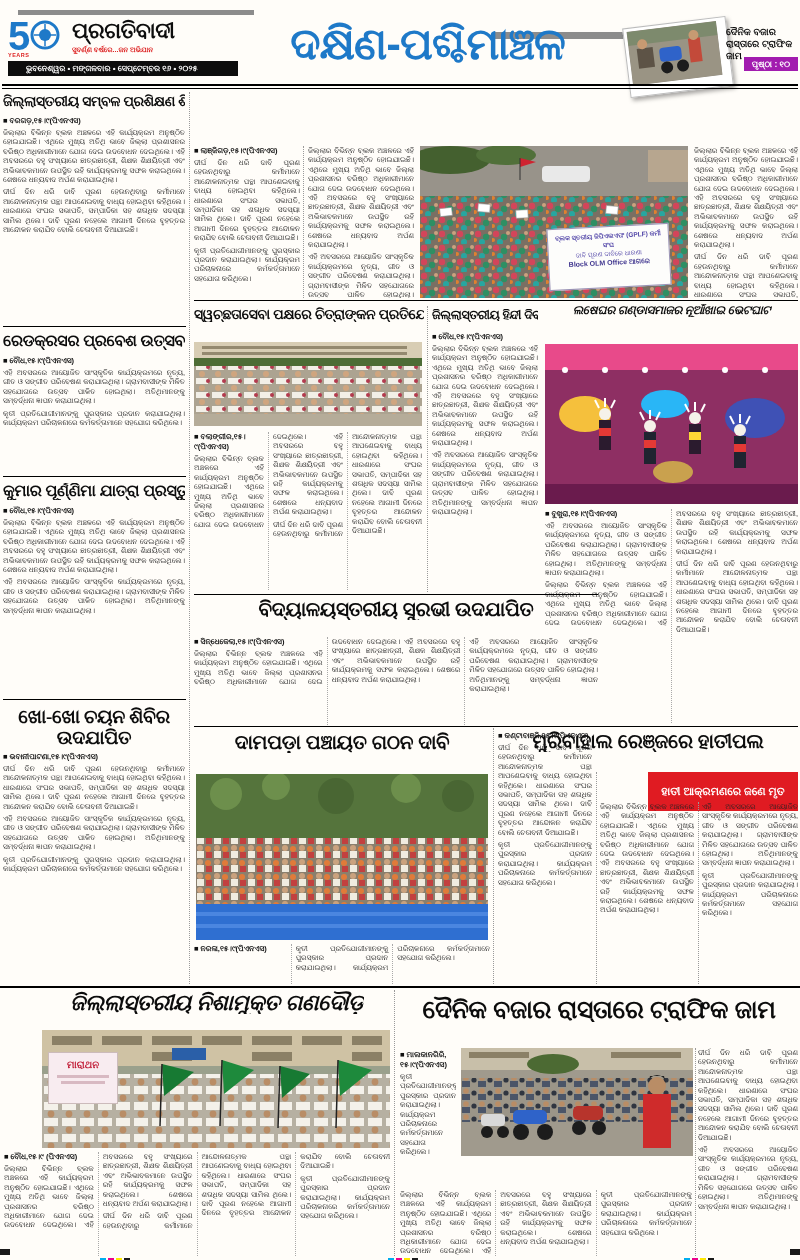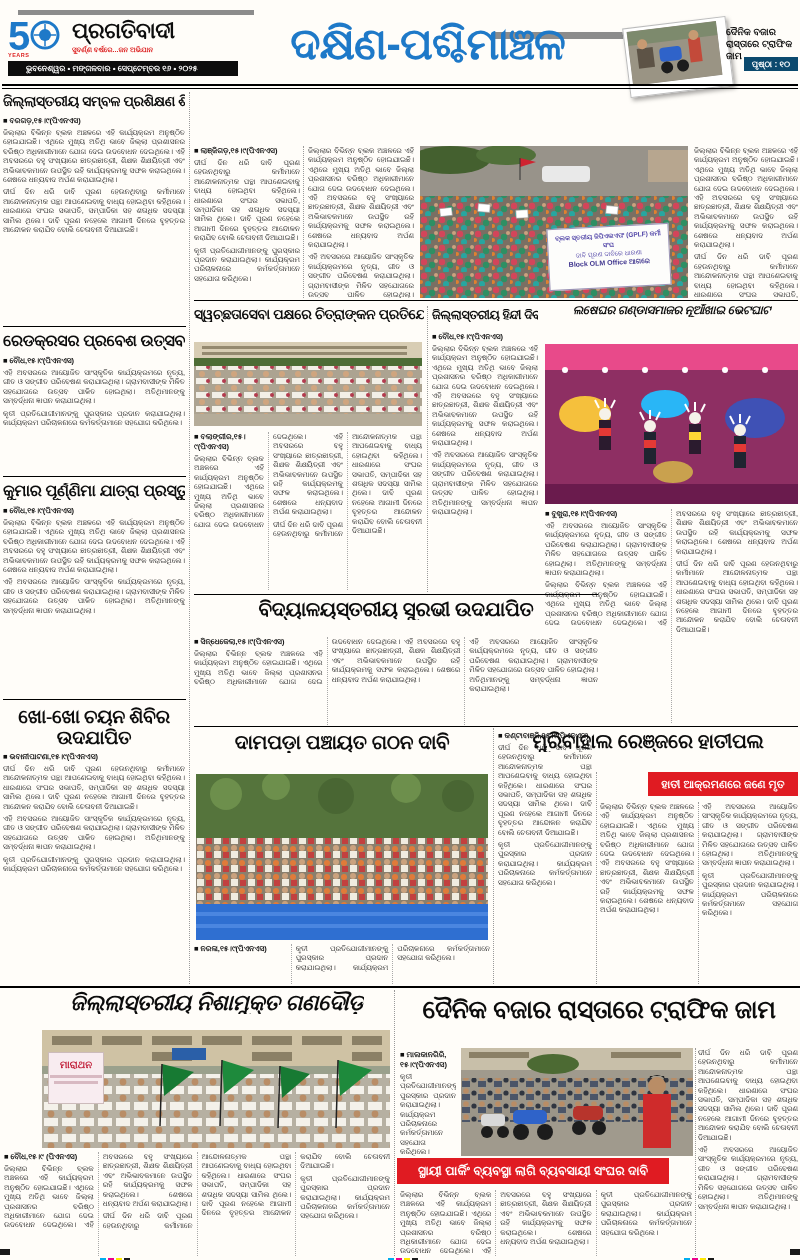--- a/index.html
+++ b/index.html
@@ -18,21 +18,21 @@
   .c4{column-count:4;column-gap:9px;column-rule:1px dotted #a9a9a9;}
   .hrule{background:#000;}
   .vdot{border-left:1px dotted #9a9a9a;width:0;}
   .photo{position:absolute;overflow:hidden;background:#8c877c;}
   .photo svg{display:block;}
   .redbox{background:#e01b22;color:#fff;font-weight:bold;text-align:center;
           display:flex;align-items:center;justify-content:center;overflow:hidden;white-space:nowrap;}
   .graybar{background:#8c8c8c;}
   .datebar{background:#0d0d0d;color:#fff;font-size:8px;font-weight:bold;
            display:flex;align-items:center;padding-left:18px;overflow:hidden;white-space:nowrap;}
-  .badge{background:#0c4a6e;color:#fff;font-size:8.5px;font-weight:bold;
+  .badge{background:#a21caf;color:#fff;font-size:8.5px;font-weight:bold;
          display:flex;align-items:center;justify-content:center;overflow:hidden;white-space:nowrap;}
   .sectiontitle{font-weight:bold;color:#1e79c8;letter-spacing:-1px;white-space:nowrap;
                 overflow:hidden;text-align:center;}
   .mark{width:6px;height:6px;display:inline-block;margin-right:2px;}
 </style>
 </head>
 <body>
 
 <div class="page">
 
@@ -298,21 +298,21 @@
       <rect y="150" width="292" height="4" fill="#4b86e0"></rect>
     </svg>
   </div>
   <div class="abs bodybox c3" style="left:194px;top:944px;width:296px;height:40px;">
     <div class="byline">■ ନରଳା,୧୫।୯(ପିଏନଏସ)</div>
     <p class="body">କୃତୀ ପ୍ରତିଯୋଗୀମାନଙ୍କୁ ପୁରସ୍କାର ପ୍ରଦାନ କରାଯାଇଥିଲା। କାର୍ଯ୍ୟକ୍ରମ ପରିଚାଳନାରେ କର୍ମକର୍ତ୍ତାମାନେ ସହଯୋଗ କରିଥିଲେ।</p>
   </div>
   <div class="abs vdot" style="left:493px;top:728px;height:256px;"></div>
 
   <div class="abs head" style="left:498px;top:731px;width:300px;font-size:20px;">ମୁରିବାହାଲ ରେଞ୍ଜରେ ହାତୀପଲ</div>
-  <div class="abs redbox" style="left:648px;top:772px;width:150px;height:24px;font-size:11px;">ହାତୀ ଆକ୍ରମଣରେ ଜଣେ ମୃତ</div>
+  <div class="abs redbox" style="left:648px;top:772px;width:150px;height:39px;font-size:11px;">ହାତୀ ଆକ୍ରମଣରେ ଜଣେ ମୃତ</div>
   <div class="abs bodybox" style="left:498px;top:731px;width:94px;height:212px;">
     <div class="byline">■ କଣ୍ଟାବାଞ୍ଜି,୧୫।୯(ପିଏନଏସ)</div>
     <p class="body">ଦୀର୍ଘ ଦିନ ଧରି ଦାବି ପୂରଣ ହେଉନଥିବାରୁ କର୍ମୀମାନେ ଆନ୍ଦୋଳନାତ୍ମକ ପନ୍ଥା ଆପଣେଇବାକୁ ବାଧ୍ୟ ହୋଇଥିବା କହିଥିଲେ। ଧାରଣାରେ ସଂଘର ସଭାପତି, ସମ୍ପାଦିକା ସହ ଶତାଧିକ ସଦସ୍ୟା ସାମିଲ ଥିଲେ। ଦାବି ପୂରଣ ନହେଲେ ଆଗାମୀ ଦିନରେ ବୃହତ୍ତର ଆନ୍ଦୋଳନ କରାଯିବ ବୋଲି ଚେତାବନୀ ଦିଆଯାଇଛି।</p>
     <p class="body">କୃତୀ ପ୍ରତିଯୋଗୀମାନଙ୍କୁ ପୁରସ୍କାର ପ୍ରଦାନ କରାଯାଇଥିଲା। କାର୍ଯ୍ୟକ୍ରମ ପରିଚାଳନାରେ କର୍ମକର୍ତ୍ତାମାନେ ସହଯୋଗ କରିଥିଲେ।</p>
   </div>
   <div class="abs vdot" style="left:596px;top:772px;height:212px;"></div>
   <div class="abs bodybox" style="left:600px;top:802px;width:94px;height:182px;">
     <p class="body">ଜିଲ୍ଲାର ବିଭିନ୍ନ ବ୍ଲକ ଅଞ୍ଚଳରେ ଏହି କାର୍ଯ୍ୟକ୍ରମ ଅନୁଷ୍ଠିତ ହୋଇଯାଇଛି। ଏଥିରେ ମୁଖ୍ୟ ଅତିଥି ଭାବେ ଜିଲ୍ଲା ପ୍ରଶାସନର ବରିଷ୍ଠ ଅଧିକାରୀମାନେ ଯୋଗ ଦେଇ ଉଦବୋଧନ ଦେଇଥିଲେ। ଏହି ଅବସରରେ ବହୁ ସଂଖ୍ୟାରେ ଛାତ୍ରଛାତ୍ରୀ, ଶିକ୍ଷକ ଶିକ୍ଷୟିତ୍ରୀ ଏବଂ ଅଭିଭାବକମାନେ ଉପସ୍ଥିତ ରହି କାର୍ଯ୍ୟକ୍ରମକୁ ସଫଳ କରାଇଥିଲେ। ଶେଷରେ ଧନ୍ୟବାଦ ଅର୍ପଣ କରାଯାଇଥିଲା।</p>
   </div>
   <div class="abs vdot" style="left:698px;top:802px;height:182px;"></div>
@@ -354,21 +354,21 @@
         <polygon points="120,34 152,42 122,66" fill="#177a33"></polygon>
           <line x1="120" y1="34" x2="118" y2="96" stroke="#222" stroke-width="1.5"></line>
         <polygon points="180,30 212,40 182,64" fill="#1e8a3c"></polygon>
           <line x1="180" y1="30" x2="178" y2="96" stroke="#222" stroke-width="1.5"></line>
         <polygon points="238,36 268,44 240,68" fill="#177a33"></polygon>
           <line x1="238" y1="36" x2="236" y2="98" stroke="#222" stroke-width="1.5"></line>
         <polygon points="296,30 330,40 298,66" fill="#1e8a3c"></polygon>
           <line x1="296" y1="30" x2="294" y2="98" stroke="#222" stroke-width="1.5"></line>
       </g>
     </svg>
-    <div style="position:absolute;left:6px;top:22px;width:56px;height:52px;background:#f8ecf0;border:1px solid #cbb;text-align:center;padding-top:6px;box-sizing:border-box;">
+    <div style="position:absolute;left:6px;top:22px;width:70px;height:52px;background:#f8ecf0;border:1px solid #cbb;text-align:center;padding-top:6px;box-sizing:border-box;">
       <div style="font-size:10px;font-weight:bold;color:#c2203a;">ମାରାଥନ</div>
       <div style="margin:4px auto 0;width:52px;height:3px;background:#d8b9c2;"></div>
       <div style="margin:3px auto 0;width:44px;height:3px;background:#d8b9c2;"></div>
     </div>
   </div>
   <div class="abs bodybox c4" style="left:4px;top:1152px;width:386px;height:104px;">
     <div class="byline">■ ବୌଧ,୧୫।୯ (ପିଏନଏସ)</div>
     <p class="body">ଜିଲ୍ଲାର ବିଭିନ୍ନ ବ୍ଲକ ଅଞ୍ଚଳରେ ଏହି କାର୍ଯ୍ୟକ୍ରମ ଅନୁଷ୍ଠିତ ହୋଇଯାଇଛି। ଏଥିରେ ମୁଖ୍ୟ ଅତିଥି ଭାବେ ଜିଲ୍ଲା ପ୍ରଶାସନର ବରିଷ୍ଠ ଅଧିକାରୀମାନେ ଯୋଗ ଦେଇ ଉଦବୋଧନ ଦେଇଥିଲେ। ଏହି ଅବସରରେ ବହୁ ସଂଖ୍ୟାରେ ଛାତ୍ରଛାତ୍ରୀ, ଶିକ୍ଷକ ଶିକ୍ଷୟିତ୍ରୀ ଏବଂ ଅଭିଭାବକମାନେ ଉପସ୍ଥିତ ରହି କାର୍ଯ୍ୟକ୍ରମକୁ ସଫଳ କରାଇଥିଲେ। ଶେଷରେ ଧନ୍ୟବାଦ ଅର୍ପଣ କରାଯାଇଥିଲା।</p>
     <p class="body">ଦୀର୍ଘ ଦିନ ଧରି ଦାବି ପୂରଣ ହେଉନଥିବାରୁ କର୍ମୀମାନେ ଆନ୍ଦୋଳନାତ୍ମକ ପନ୍ଥା ଆପଣେଇବାକୁ ବାଧ୍ୟ ହୋଇଥିବା କହିଥିଲେ। ଧାରଣାରେ ସଂଘର ସଭାପତି, ସମ୍ପାଦିକା ସହ ଶତାଧିକ ସଦସ୍ୟା ସାମିଲ ଥିଲେ। ଦାବି ପୂରଣ ନହେଲେ ଆଗାମୀ ଦିନରେ ବୃହତ୍ତର ଆନ୍ଦୋଳନ କରାଯିବ ବୋଲି ଚେତାବନୀ ଦିଆଯାଇଛି।</p>
     <p class="body">କୃତୀ ପ୍ରତିଯୋଗୀମାନଙ୍କୁ ପୁରସ୍କାର ପ୍ରଦାନ କରାଯାଇଥିଲା। କାର୍ଯ୍ୟକ୍ରମ ପରିଚାଳନାରେ କର୍ମକର୍ତ୍ତାମାନେ ସହଯୋଗ କରିଥିଲେ।</p>
@@ -408,21 +408,20 @@
         <circle cx="42" cy="84" r="6" fill="#1c1c1c"></circle>
       <circle cx="196" cy="38" r="9" fill="#b98d66"></circle>
       <path d="M187 36 a9 9 0 0 1 18 0 l-2 -8 l-14 0 z" fill="#222"></path>
       <rect x="182" y="46" width="28" height="54" fill="#cf2b2b"></rect>
     </svg>
   </div>
   <div class="abs bodybox" style="left:698px;top:1048px;width:100px;height:208px;">
     <p class="body">ଦୀର୍ଘ ଦିନ ଧରି ଦାବି ପୂରଣ ହେଉନଥିବାରୁ କର୍ମୀମାନେ ଆନ୍ଦୋଳନାତ୍ମକ ପନ୍ଥା ଆପଣେଇବାକୁ ବାଧ୍ୟ ହୋଇଥିବା କହିଥିଲେ। ଧାରଣାରେ ସଂଘର ସଭାପତି, ସମ୍ପାଦିକା ସହ ଶତାଧିକ ସଦସ୍ୟା ସାମିଲ ଥିଲେ। ଦାବି ପୂରଣ ନହେଲେ ଆଗାମୀ ଦିନରେ ବୃହତ୍ତର ଆନ୍ଦୋଳନ କରାଯିବ ବୋଲି ଚେତାବନୀ ଦିଆଯାଇଛି।</p>
     <p class="body">ଏହି ଅବସରରେ ଆୟୋଜିତ ସାଂସ୍କୃତିକ କାର୍ଯ୍ୟକ୍ରମରେ ନୃତ୍ୟ, ଗୀତ ଓ ସଙ୍ଗୀତ ପରିବେଷଣ କରାଯାଇଥିଲା। ଗ୍ରାମବାସୀଙ୍କ ମିଳିତ ସହଯୋଗରେ ଉତ୍ସବ ପାଳିତ ହୋଇଥିଲା। ଅତିଥିମାନଙ୍କୁ ସମ୍ବର୍ଦ୍ଧନା ଜ୍ଞାପନ କରାଯାଇଥିଲା।</p>
   </div>
-  <div class="abs redbox" style="left:397px;top:1158px;width:272px;height:26px;font-size:12.5px;">ସ୍ଥାୟୀ ପାର୍କିଂ ବ୍ୟବସ୍ଥା ଲାଗି ବ୍ୟବସାୟୀ ସଂଘର ଦାବି</div>
   <div class="abs bodybox c3" style="left:400px;top:1190px;width:292px;height:66px;">
     <p class="body">ଜିଲ୍ଲାର ବିଭିନ୍ନ ବ୍ଲକ ଅଞ୍ଚଳରେ ଏହି କାର୍ଯ୍ୟକ୍ରମ ଅନୁଷ୍ଠିତ ହୋଇଯାଇଛି। ଏଥିରେ ମୁଖ୍ୟ ଅତିଥି ଭାବେ ଜିଲ୍ଲା ପ୍ରଶାସନର ବରିଷ୍ଠ ଅଧିକାରୀମାନେ ଯୋଗ ଦେଇ ଉଦବୋଧନ ଦେଇଥିଲେ। ଏହି ଅବସରରେ ବହୁ ସଂଖ୍ୟାରେ ଛାତ୍ରଛାତ୍ରୀ, ଶିକ୍ଷକ ଶିକ୍ଷୟିତ୍ରୀ ଏବଂ ଅଭିଭାବକମାନେ ଉପସ୍ଥିତ ରହି କାର୍ଯ୍ୟକ୍ରମକୁ ସଫଳ କରାଇଥିଲେ। ଶେଷରେ ଧନ୍ୟବାଦ ଅର୍ପଣ କରାଯାଇଥିଲା।</p>
     <p class="body">କୃତୀ ପ୍ରତିଯୋଗୀମାନଙ୍କୁ ପୁରସ୍କାର ପ୍ରଦାନ କରାଯାଇଥିଲା। କାର୍ଯ୍ୟକ୍ରମ ପରିଚାଳନାରେ କର୍ମକର୍ତ୍ତାମାନେ ସହଯୋଗ କରିଥିଲେ।</p>
   </div>
   <div class="abs vdot" style="left:695px;top:1048px;height:208px;"></div>
 
   <div class="abs" style="left:100px;top:1250px;">
     <span class="mark" style="background:#00aeef;"></span><span class="mark" style="background:#ec008c;"></span><span class="mark" style="background:#ffe800;"></span><span class="mark" style="background:#1a1a1a;"></span>
   </div>
   <div class="abs" style="left:388px;top:1250px;">

